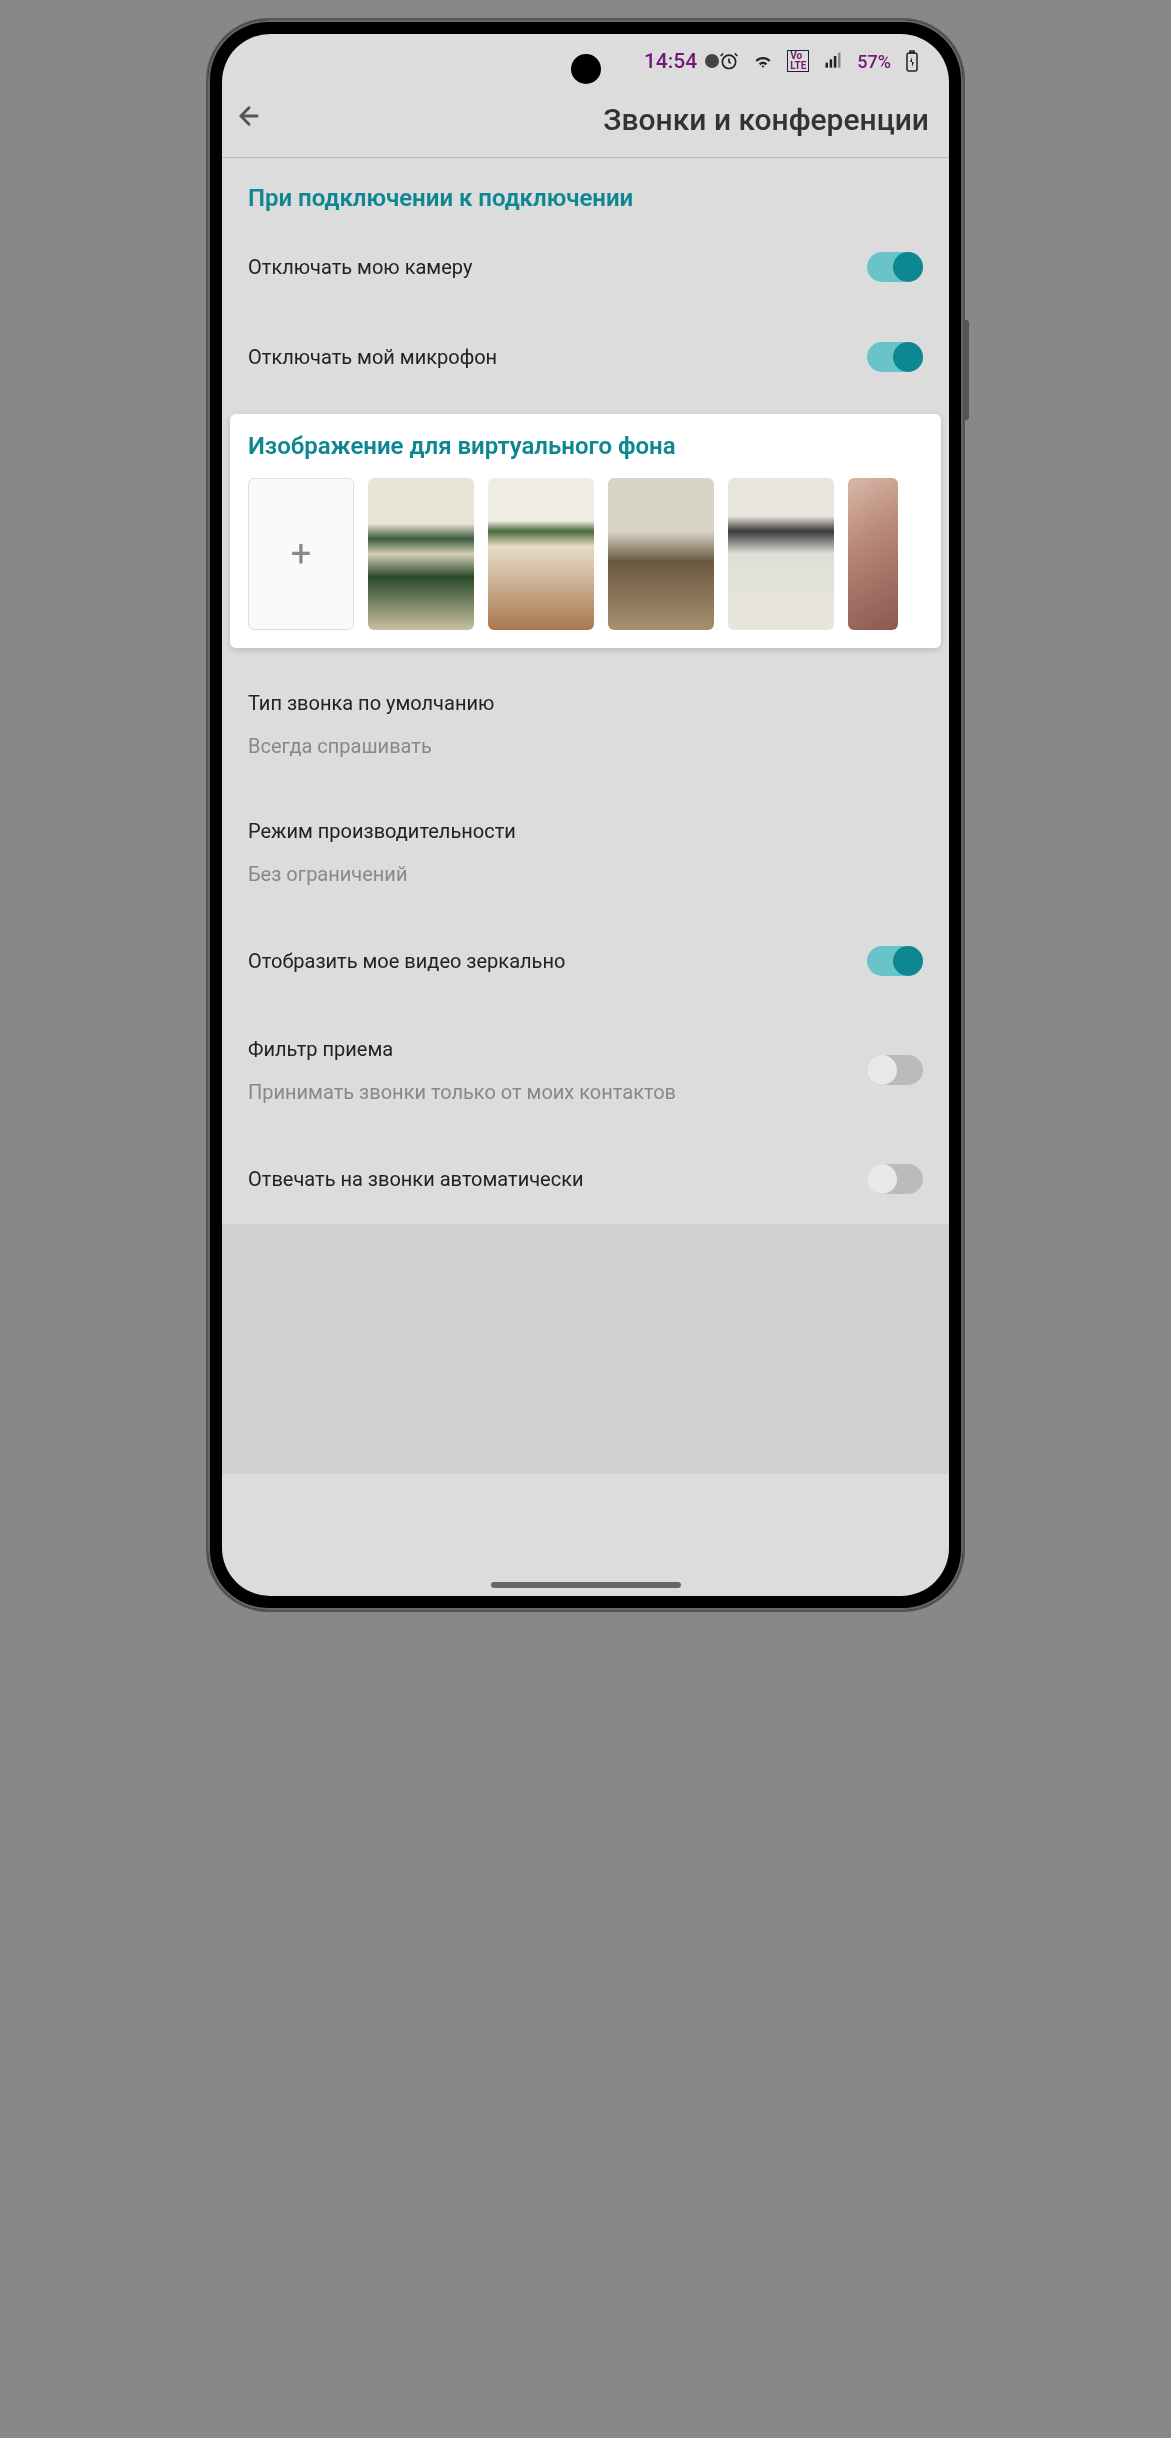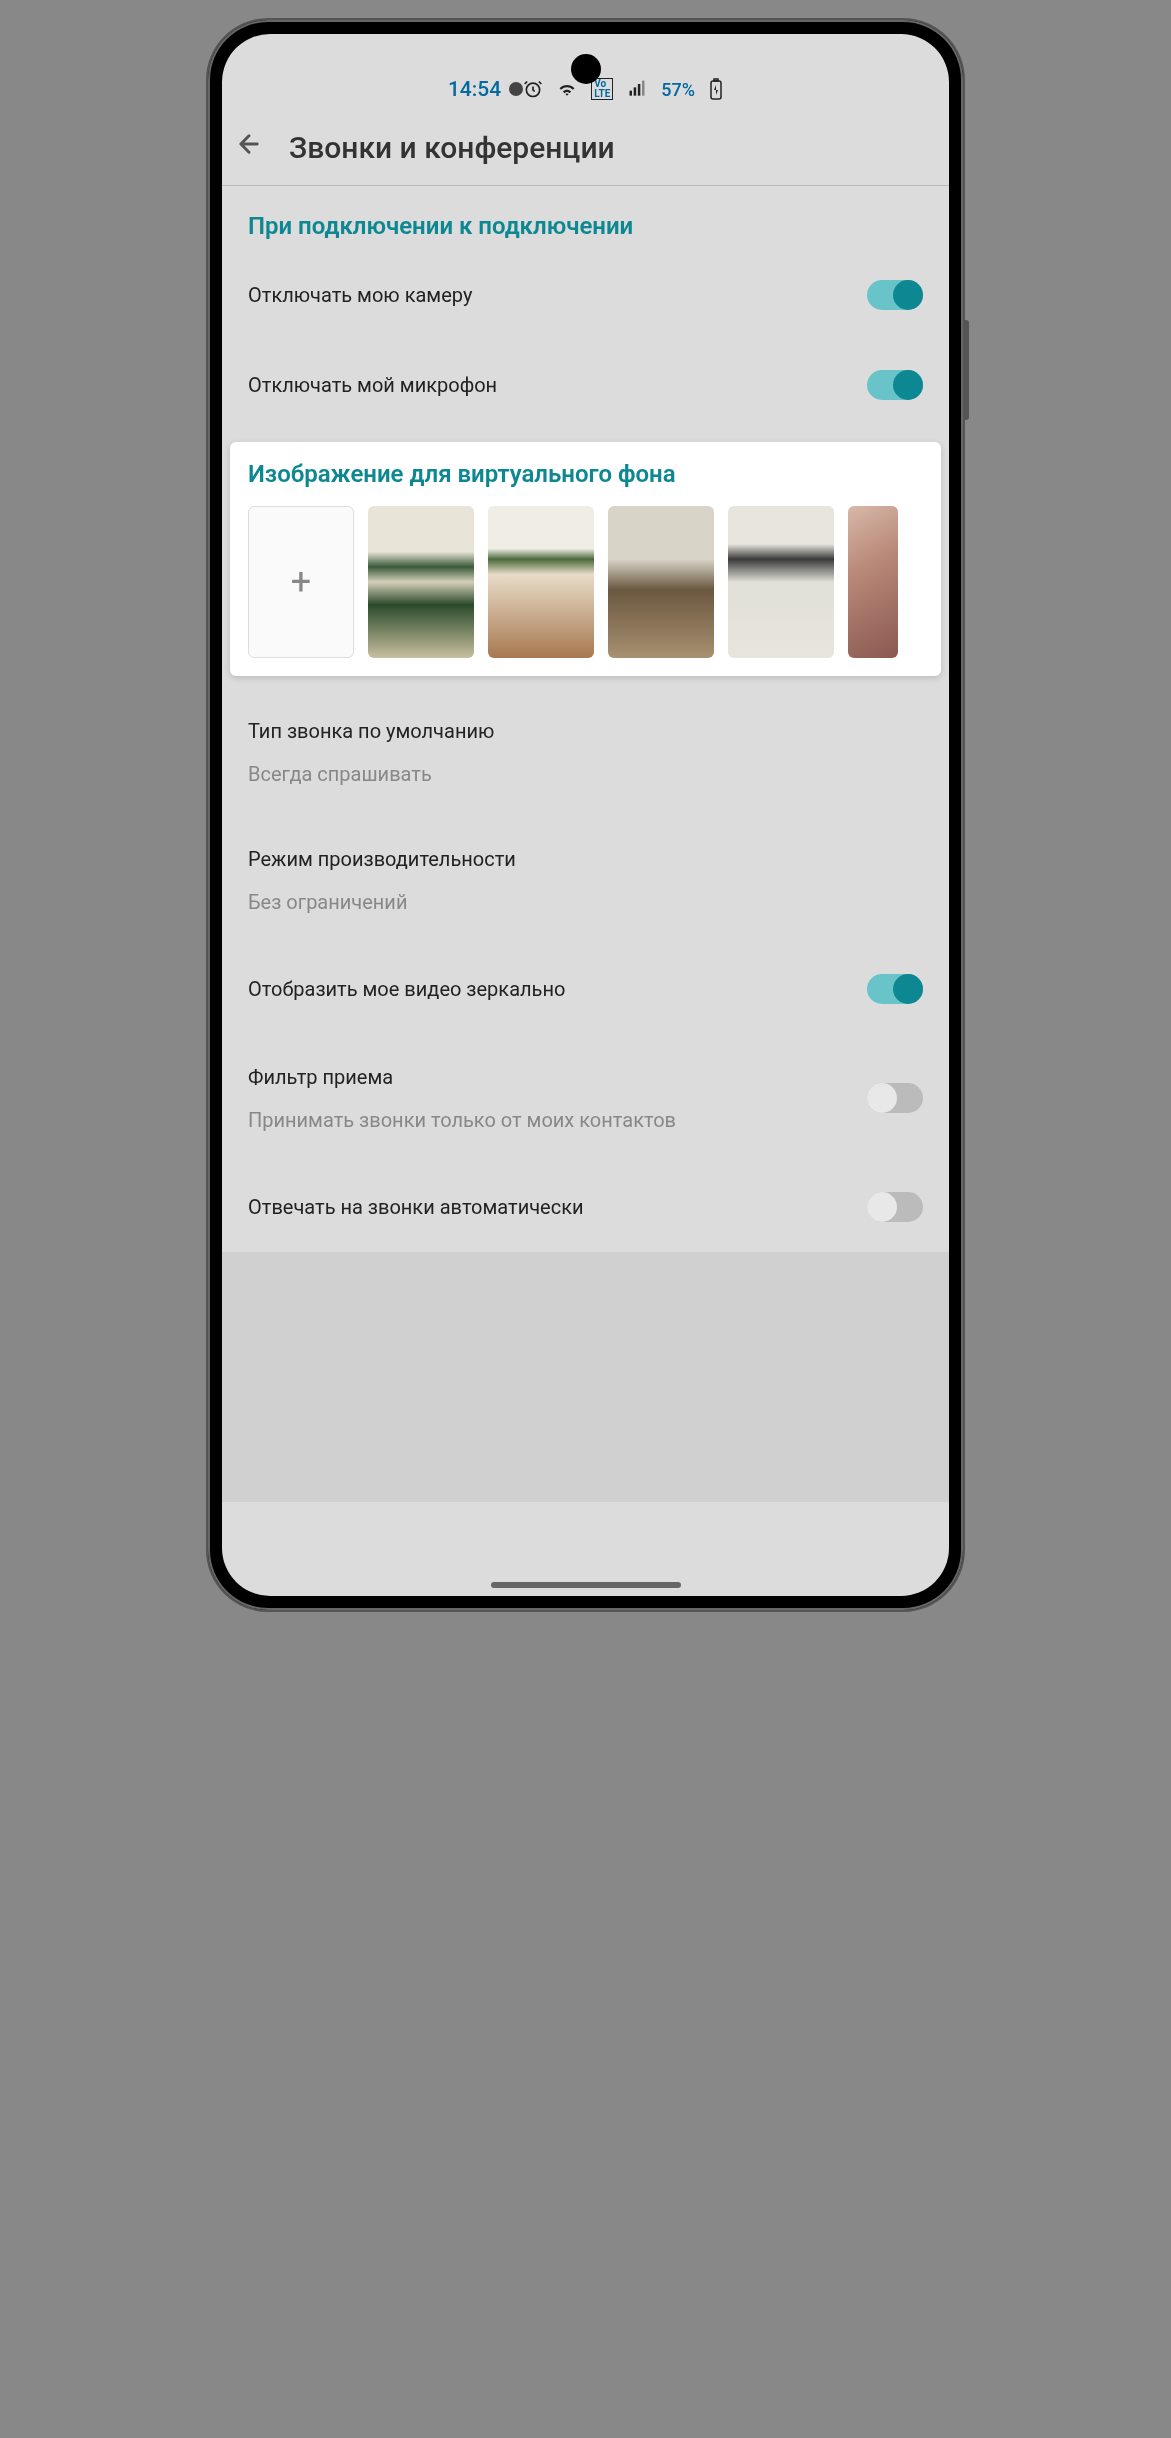--- a/index.html
+++ b/index.html
@@ -33,37 +33,37 @@
     left: 50%;
     transform: translateX(-50%);
     width: 30px;
     height: 30px;
     background: #000;
     border-radius: 50%;
     z-index: 100;
   }
   .status-bar {
     display: flex;
-    justify-content: center;
+    justify-content: flex-end;
     align-items: center;
     padding: 10px 30px 0 30px;
     height: 44px;
     font-size: 21px;
     font-weight: 500;
-    color: #0369a1;
-    margin-top: 28px;
+    color: #701a75;
   }
   .status-left { display: flex; align-items: center; gap: 8px; }
   .status-right { display: flex; align-items: center; gap: 14px; font-size: 18px; }
   .dnd-dot { width: 14px; height: 14px; background: #444; border-radius: 50%; }
   .app-header {
     display: flex;
     align-items: center;
     padding: 24px 20px 20px 13px;
     gap: 26px;
+    justify-content: space-between;
   }
   .back-arrow {
     font-size: 30px;
     color: #555;
     cursor: pointer;
   }
   .app-title {
     font-size: 30px;
     font-weight: 500;
     color: #333;

